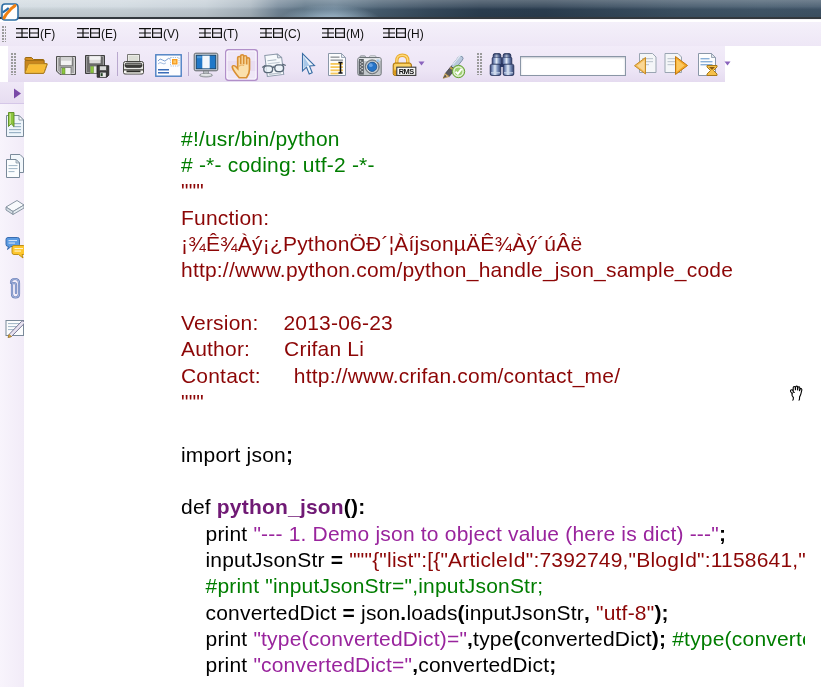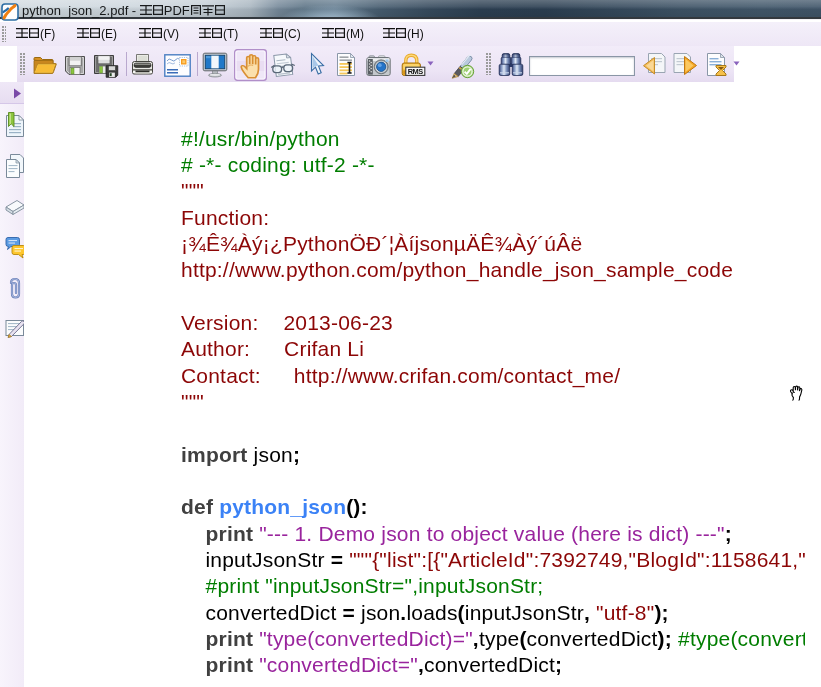--- a/index.html
+++ b/index.html
@@ -8,66 +8,55 @@
    radial-gradient(ellipse 72px 24px at 330px 22px, rgba(198,224,244,.78), rgba(198,224,244,0) 72%),
    linear-gradient(rgba(255,255,255,.25), rgba(255,255,255,.10) 38%, rgba(0,0,0,.05) 55%, rgba(0,0,0,.10)),
    linear-gradient(90deg,#d2dbe1 0px,#cfd8df 120px,#c5cfd7 205px,#aab7c1 250px,#76899a 278px,#5d7486 305px,#647c8f 335px,#485e71 378px,#374b5e 430px,#2d4053 480px,#2c3f52 545px,#35495c 610px,#3e5366 680px,#42586b 760px,#41566a 821px);
   border-bottom:2px solid #33383e}
 #titlebar .tline{position:absolute;left:0;bottom:-3px;width:821px;height:1px;background:#f4f2f6}
 #title-ico{position:absolute;left:1px;top:3px}
 #title-txt{position:absolute;left:22px;top:3px;font-size:13px;color:#151719;letter-spacing:0}
 #menubar{position:absolute;left:0;top:22px;width:821px;height:24px;
   background:linear-gradient(#f4f0fa,#eee7f6)}
 .menuitem{position:absolute;top:5px;font-size:12px;color:#111;white-space:nowrap}
-#toolbar{position:absolute;left:17px;top:46px;width:717px;height:36px;
+#toolbar{position:absolute;left:8px;top:46px;width:717px;height:36px;
   background:linear-gradient(#f2ecf9,#ece4f5 70%,#e5dbf0)}
 .grip{position:absolute;width:5px;background-image:radial-gradient(circle at 1.2px 1.2px,#9b9b9b 1px,rgba(0,0,0,0) 1.1px);background-size:3px 3px}
 .vsep{position:absolute;top:6px;width:1px;height:24px;background:#b9a8ce}
 .tbico{position:absolute}
 #content{position:absolute;left:0;top:82px;width:821px;height:605px;background:#fff}
 #sidebar{position:absolute;left:0;top:0;width:29px;height:605px;
   background:linear-gradient(90deg,#f8f4fc,#f2ecf8 80%,#efe8f6);border-right:1px solid #cdc2ec}
 #sidebar .sbtop{position:absolute;left:0;top:0;width:28px;height:22px;
   background:linear-gradient(#efe8f7,#e7ddf1);border-bottom:1px solid #d5c7e8}
 .sbico{position:absolute;left:4px}
 #graystrip{position:absolute;left:29px;top:0;width:11px;height:605px;
   background:linear-gradient(90deg,#a99ade 0px,#ab9ce0 2px,#cdc2ec 2.6px,#979797 3.6px,#959595 9px,#454545 9.6px,#454545 11px)}
 #page{position:absolute;left:24px;top:0;width:781px;height:665px;background:#fff;overflow:hidden}
 #code{position:absolute;left:0;top:43.7px;width:1400px;font-size:21px;line-height:26.33px;letter-spacing:0.2px;color:#000}
 #code div{height:26.33px;padding-left:157px;white-space:pre}
 #code div.ind{padding-left:181.5px}
 .g{color:#007d00}
 .r{color:#8c0606}
-.k{color:#404040;font-weight:bold}
-.t{color:#3b82f6;font-weight:bold}
+.k{color:#000000;font-weight:normal}
+.t{color:#701a75;font-weight:bold}
 .p{color:#99249d}
 .b{font-weight:bold}
 .cg{display:inline-block;vertical-align:-1px}
 .sp1{display:inline-block;width:25px}
 .sp2{display:inline-block;width:34px}
 .sp3{display:inline-block;width:33px}
 </style></head><body>
 <div id="titlebar">
     <div class="tline"></div>
 <svg id="title-ico" width="18" height="18" viewBox="0 0 18 18">
  <rect x="1" y="1" width="16" height="16" rx="3" fill="#fdfdfd" stroke="#2d6da3" stroke-width="1.6"></rect>
  <path d="M3 15 C6 9,7 10,9 7 C11 4,12 5,14 2.5" stroke="#f08010" stroke-width="3" fill="none" stroke-linecap="round"></path>
  <path d="M2.5 9 C4.5 7,5 8,7 5.5" stroke="#2a6da8" stroke-width="2.2" fill="none" stroke-linecap="round"></path>
 </svg>
-<span id="title-txt">python_json_2.pdf - <svg class="cg" width="12" height="12" viewBox="0 0 12 12">
-        <path fill="#181a1c" d="M0 1h12v1.2H0zM0 5.4h12v1.2H0zM0 9.8h12v1.2H0zM5.4 1h1.2v10H5.4z"></path>
-      </svg><svg class="cg" width="12" height="12" viewBox="0 0 12 12">
-        <path fill="#181a1c" d="M1 1h10v1.2H1zM1 1h1.2v10H1zM9.8 1h1.2v10H9.8zM1 5.4h10v1.2H1zM1 9.8h10v1.2H1z"></path>
-      </svg>PDF<svg class="cg" width="12" height="12" viewBox="0 0 12 12">
-        <path fill="#181a1c" d="M1 1h10v1.2H1zM1 1h1.2v10H1zM9.8 1h1.2v10H9.8zM3.5 3.5h5v1H3.5zM3.5 6h5v1H3.5zM3.5 8.5h5v1H3.5z"></path>
-      </svg><svg class="cg" width="12" height="12" viewBox="0 0 12 12">
-        <path fill="#181a1c" d="M0 1.2h12v1.2H0zM5.4 3.5h1.2v8H5.4zM1.5 5h9v1.1H1.5zM1.5 8h9v1.1H1.5z"></path>
-      </svg><svg class="cg" width="12" height="12" viewBox="0 0 12 12">
-        <path fill="#181a1c" d="M1 1h10v1.2H1zM1 1h1.2v10H1zM9.8 1h1.2v10H9.8zM1 5.4h10v1.2H1zM1 9.8h10v1.2H1z"></path>
-      </svg></span>
 </div>
 <div id="menubar">
     <div class="grip" style="left:2px;top:4px;height:16px;width:4px"></div>
     <span class="menuitem" style="left:16px"><svg class="cg" width="12" height="12" viewBox="0 0 12 12">
         <path fill="#111" d="M0 1h12v1.2H0zM0 5.4h12v1.2H0zM0 9.8h12v1.2H0zM5.4 1h1.2v10H5.4z"></path>
       </svg><svg class="cg" width="12" height="12" viewBox="0 0 12 12">
         <path fill="#111" d="M1 1h10v1.2H1zM1 1h1.2v10H1zM9.8 1h1.2v10H9.8zM1 5.4h10v1.2H1zM1 9.8h10v1.2H1z"></path>
       </svg>(F)</span>
     <span class="menuitem" style="left:77px"><svg class="cg" width="12" height="12" viewBox="0 0 12 12">
         <path fill="#111" d="M0 1h12v1.2H0zM0 5.4h12v1.2H0zM0 9.8h12v1.2H0zM5.4 1h1.2v10H5.4z"></path>

